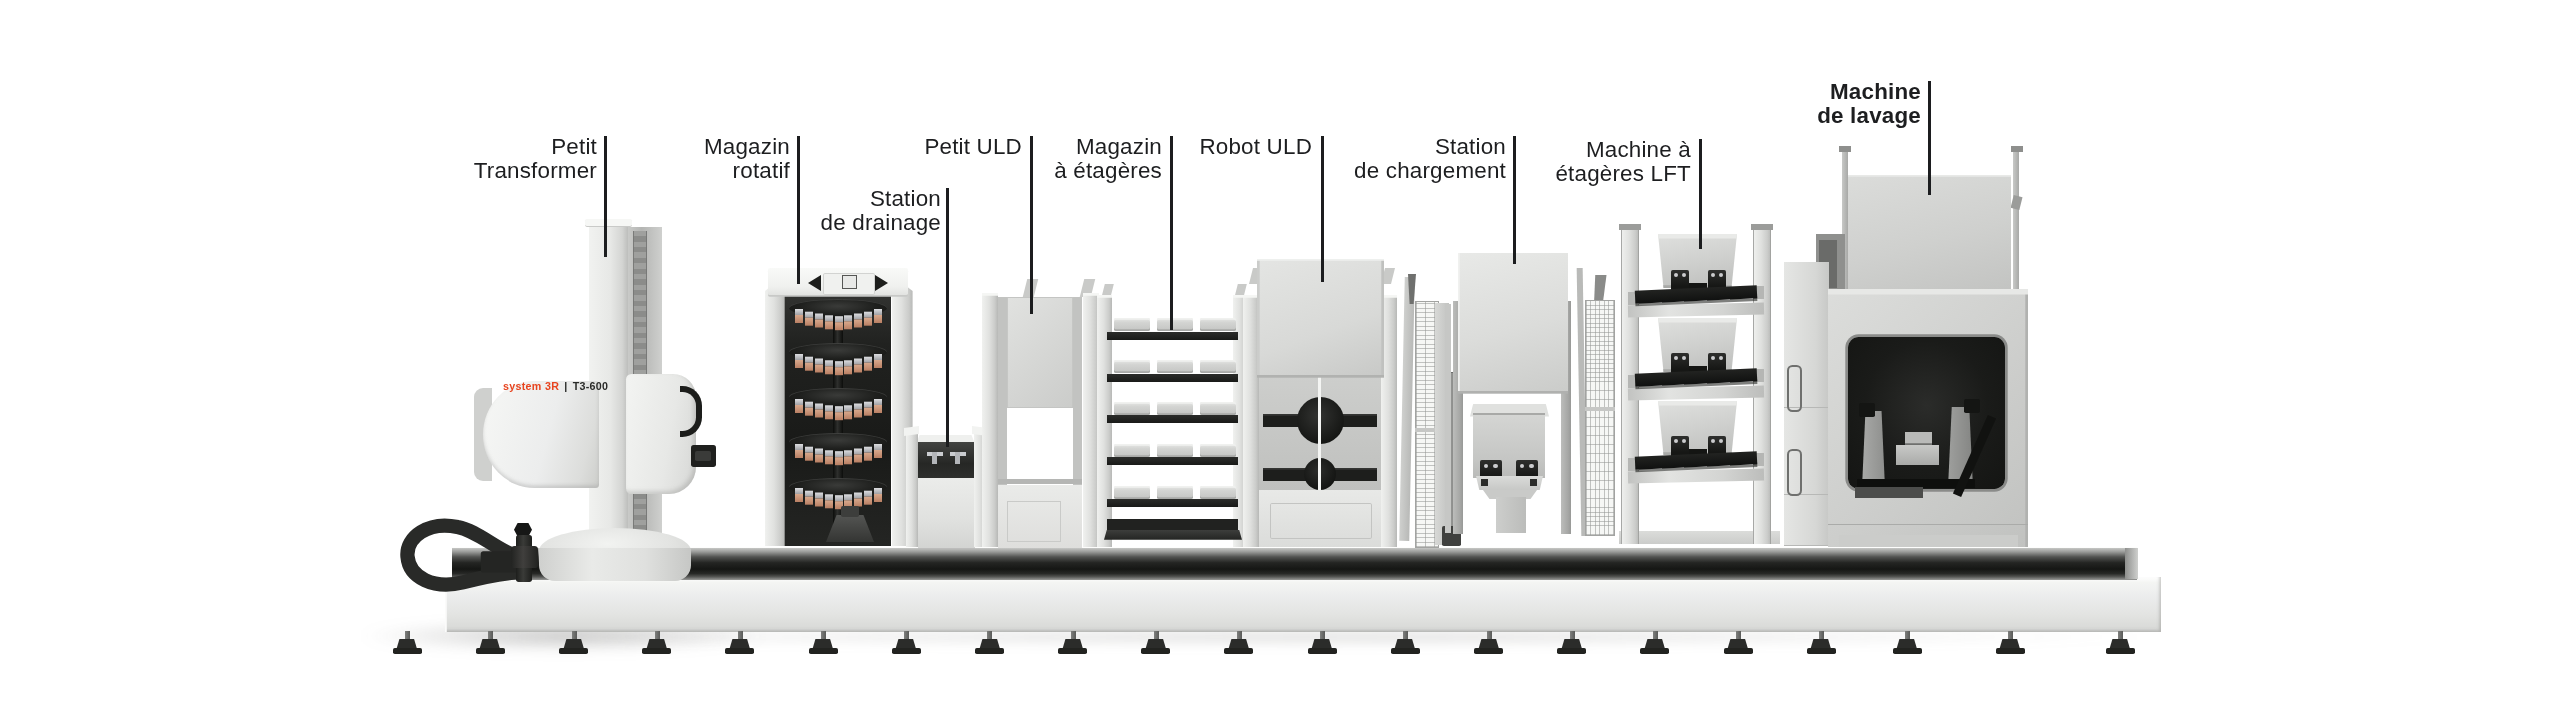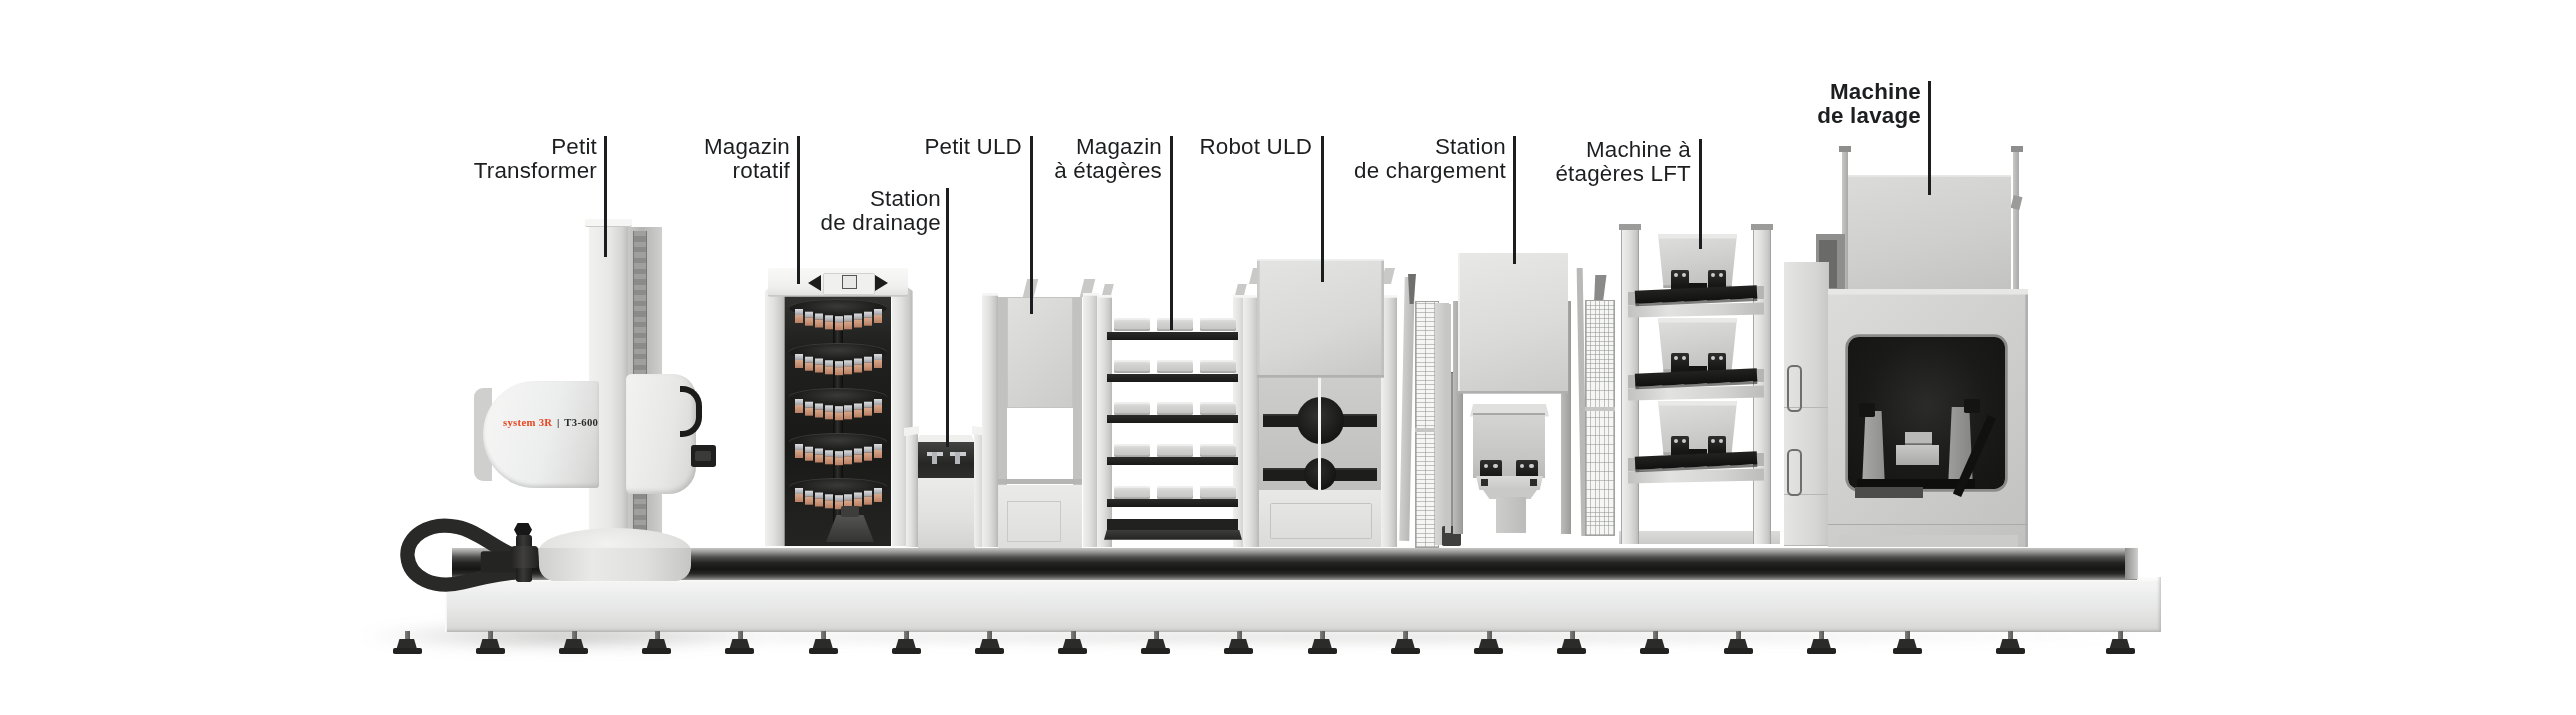--- a/index.html
+++ b/index.html
@@ -146,21 +146,21 @@
     <div class="abs" style="left:589px;top:224px;width:39px;height:342px;
                 background:linear-gradient(90deg,#f1f2f0 0%,#e7e8e6 55%,#d4d5d3 85%,#bdbebc 100%);"></div>
     <div class="abs" style="left:585px;top:219px;width:47px;height:7.2px;background:#f6f7f5;border-radius:1.8px;
                 box-shadow:0 0.9px 0 #c9cac8;"></div>
 
     <div class="abs" style="left:474px;top:388px;width:18px;height:93px;background:#cfd0ce;border-radius:9px 0 0 9px;"></div>
     <div class="abs" style="left:483px;top:381px;width:116px;height:107px;
                 background:linear-gradient(105deg,#f6f7f5 0%,#eceded 55%,#dcdddb 85%,#cdcecb 100%);
                 border-radius:52px 3.6px 3.6px 52px / 54px 3.6px 3.6px 54px;
                 box-shadow:inset 0 -2.7px 3.6px rgba(150,150,148,.35);"></div>
-    <div class="abs logo" style="left:503px;top:416px;font-family:Liberation Serif, serif;">
+    <div class="abs logo" style="left:503px;top:380px;">
       <span style="color:#e8441f;">system 3R</span>
       <span style="color:#2a2b29;margin:0 1.8px;">|</span>
       <span style="color:#2a2b29;">T3-600</span>
     </div>
 
     <div class="abs" style="left:626px;top:374px;width:70px;height:120px;
                 background:linear-gradient(100deg,#f3f4f2 0%,#e7e8e6 60%,#d6d7d5 100%);
                 border-radius:5.4px 23px 27px 5.4px;box-shadow:inset -2.7px -2.7px 4.5px rgba(140,140,138,.35);"></div>
     <div class="abs" style="left:680px;top:386px;width:16px;height:39px;border:6.3px solid #1c1d1b;border-left:0;
                 border-radius:0 19.7px 19.7px 0;"></div>

